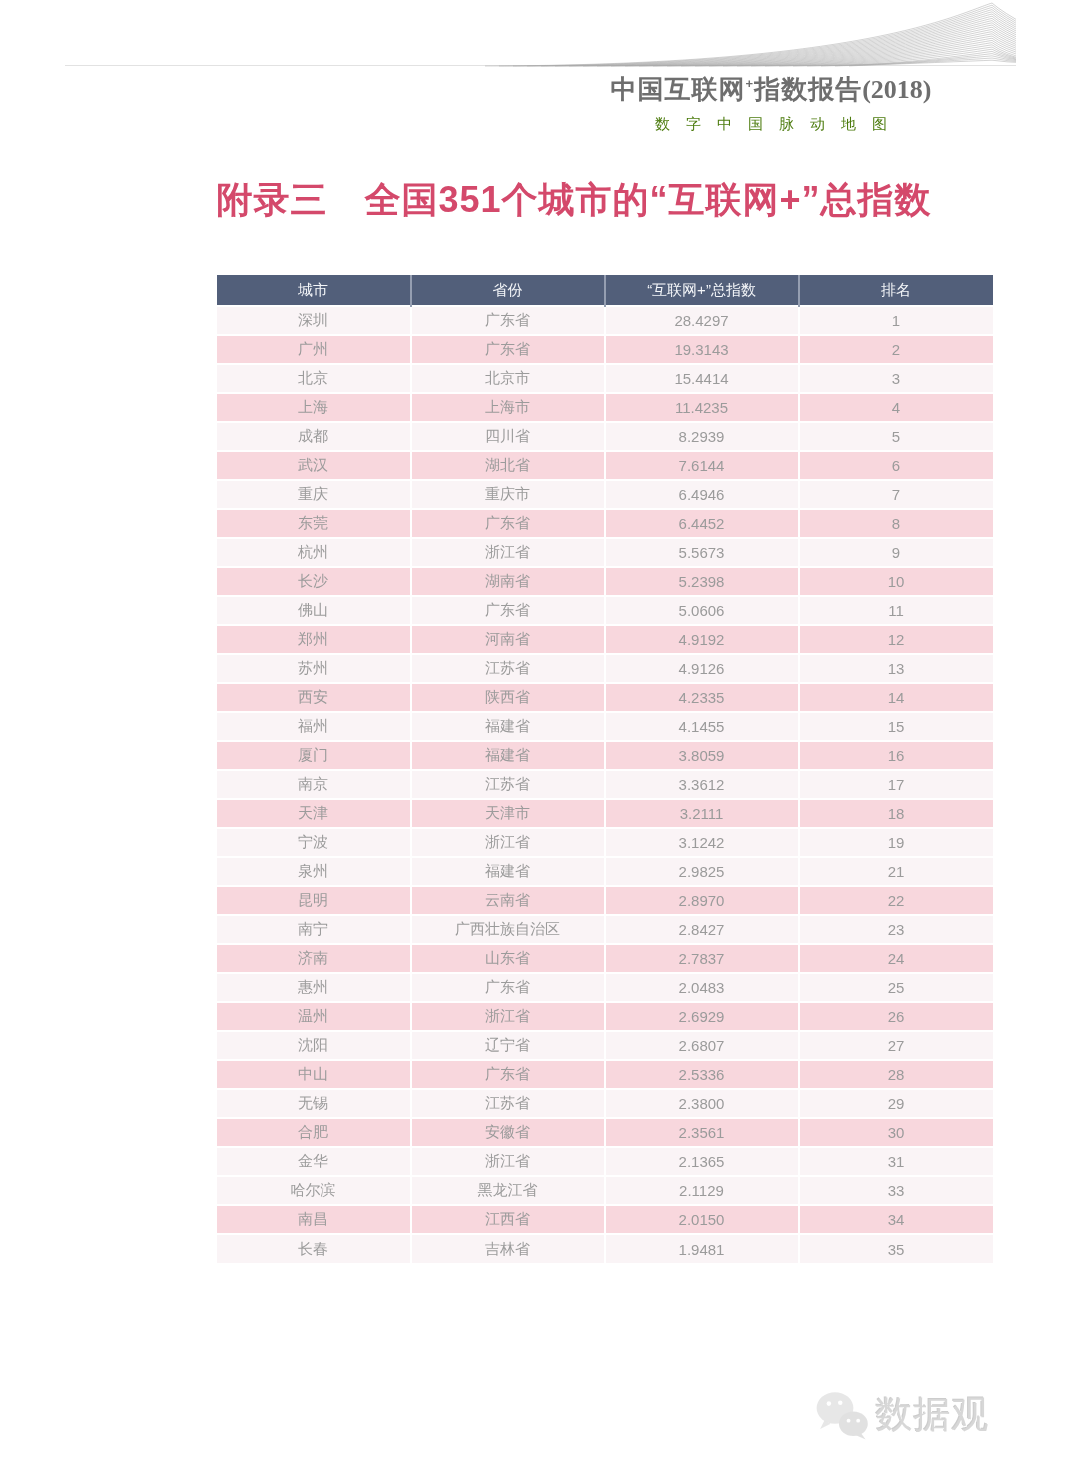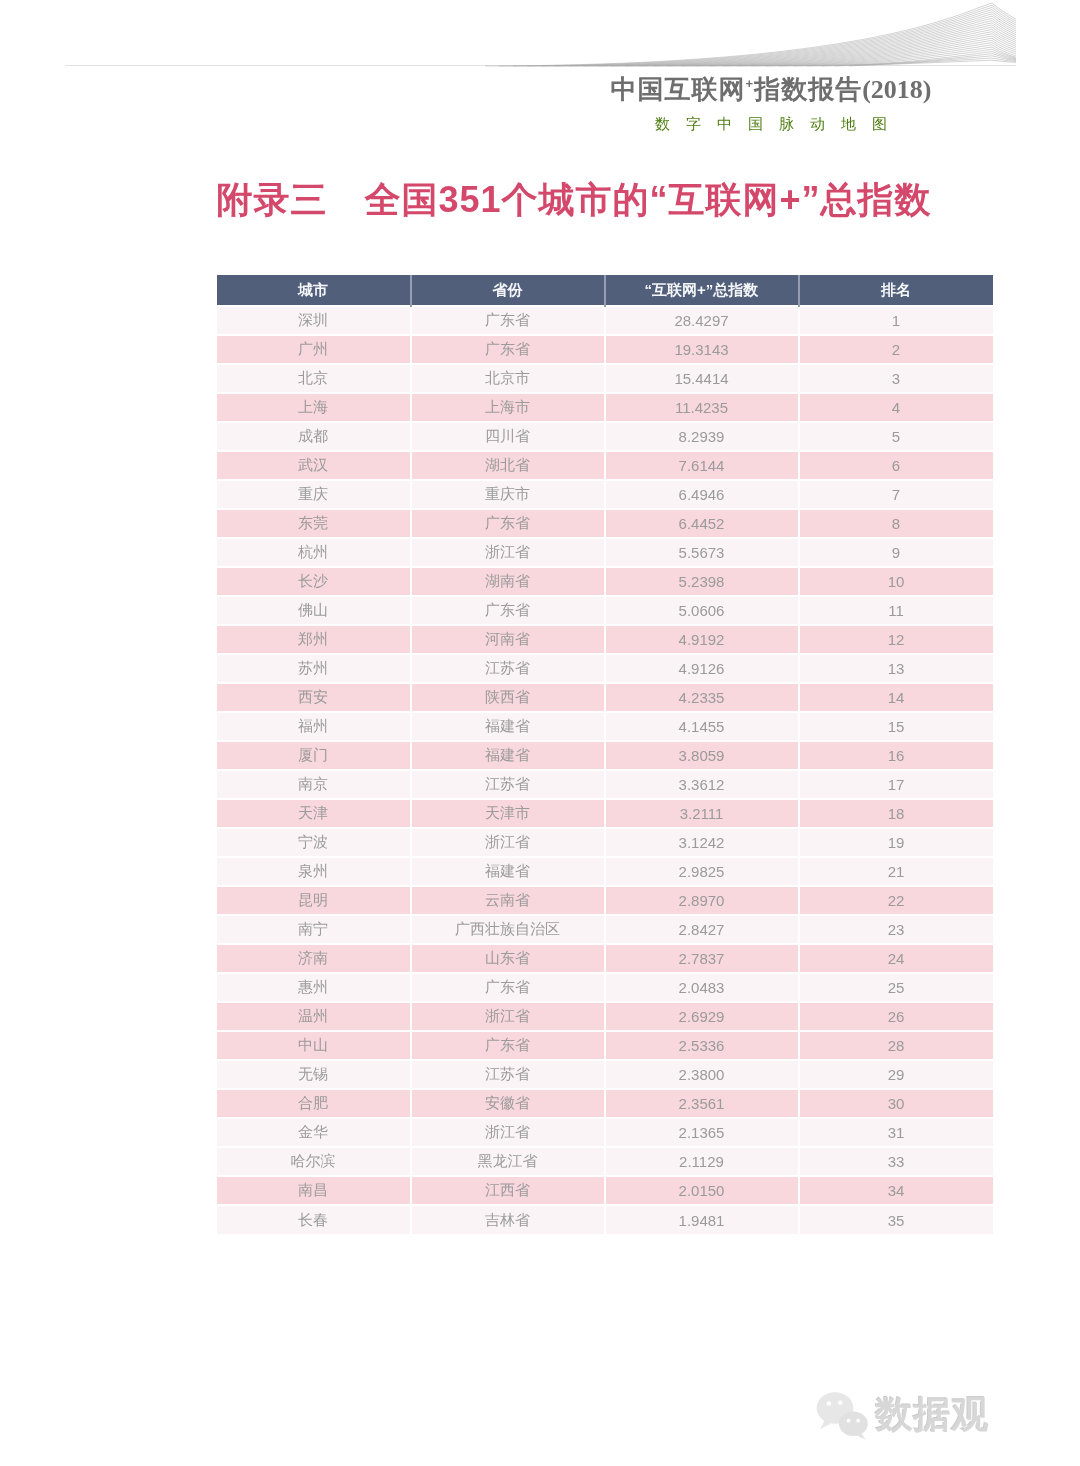--- a/index.html
+++ b/index.html
@@ -61,21 +61,21 @@
     left: 152px; top: 275px;
     width: 776px;
     border-collapse: collapse;
     table-layout: fixed;
   }
   .index-table th {
     height: 31px;
     background: var(--header_bg, #525f7a);
     color: var(--header_text, #f4f6f9);
     font-size: 15px;
-    font-weight: bold;
+    font-weight: normal;
     text-align: center;
     border-left: 2px solid #959eb1;
     padding: 0;
   }
   .index-table th:first-child { border-left: none; }
   .index-table td {
     height: 29px;
     text-align: center;
     font-size: 15px;
     color: var(--cell_text, #9b9b9b);
@@ -90,21 +90,21 @@
   .index-table tr.pink  td { background: var(--row_pink, #f8d7dd); }
   .watermark {
     position: absolute;
     right: 26px; top: 1388px;
     display: flex;
     align-items: center;
   }
   .wm-icon { width: 56px; height: 54px; margin-right: 6px; opacity: .75; }
   .wm-text {
     font-size: 37px;
-    font-weight: bold;
+    font-weight: normal;
     color: #d7d7d7;
     letter-spacing: 1px;
     text-shadow: 1px 1px 0 #ffffff, -1px -1px 0 #cccccc;
     white-space: nowrap;
   }
 </style>
 </head>
 <body>
 
 <div class="page">
@@ -303,20 +303,26 @@
           <td>广东省</td>
           <td>2.0483</td>
           <td>25</td>
         </tr>
         <tr class="pink">
           <td>温州</td>
           <td>浙江省</td>
           <td>2.6929</td>
           <td>26</td>
         </tr>
+        <tr class="light">
+          <td>沈阳</td>
+          <td>辽宁省</td>
+          <td>2.6807</td>
+          <td>27</td>
+        </tr>
         <tr class="pink">
           <td>中山</td>
           <td>广东省</td>
           <td>2.5336</td>
           <td>28</td>
         </tr>
         <tr class="light">
           <td>无锡</td>
           <td>江苏省</td>
           <td>2.3800</td>

